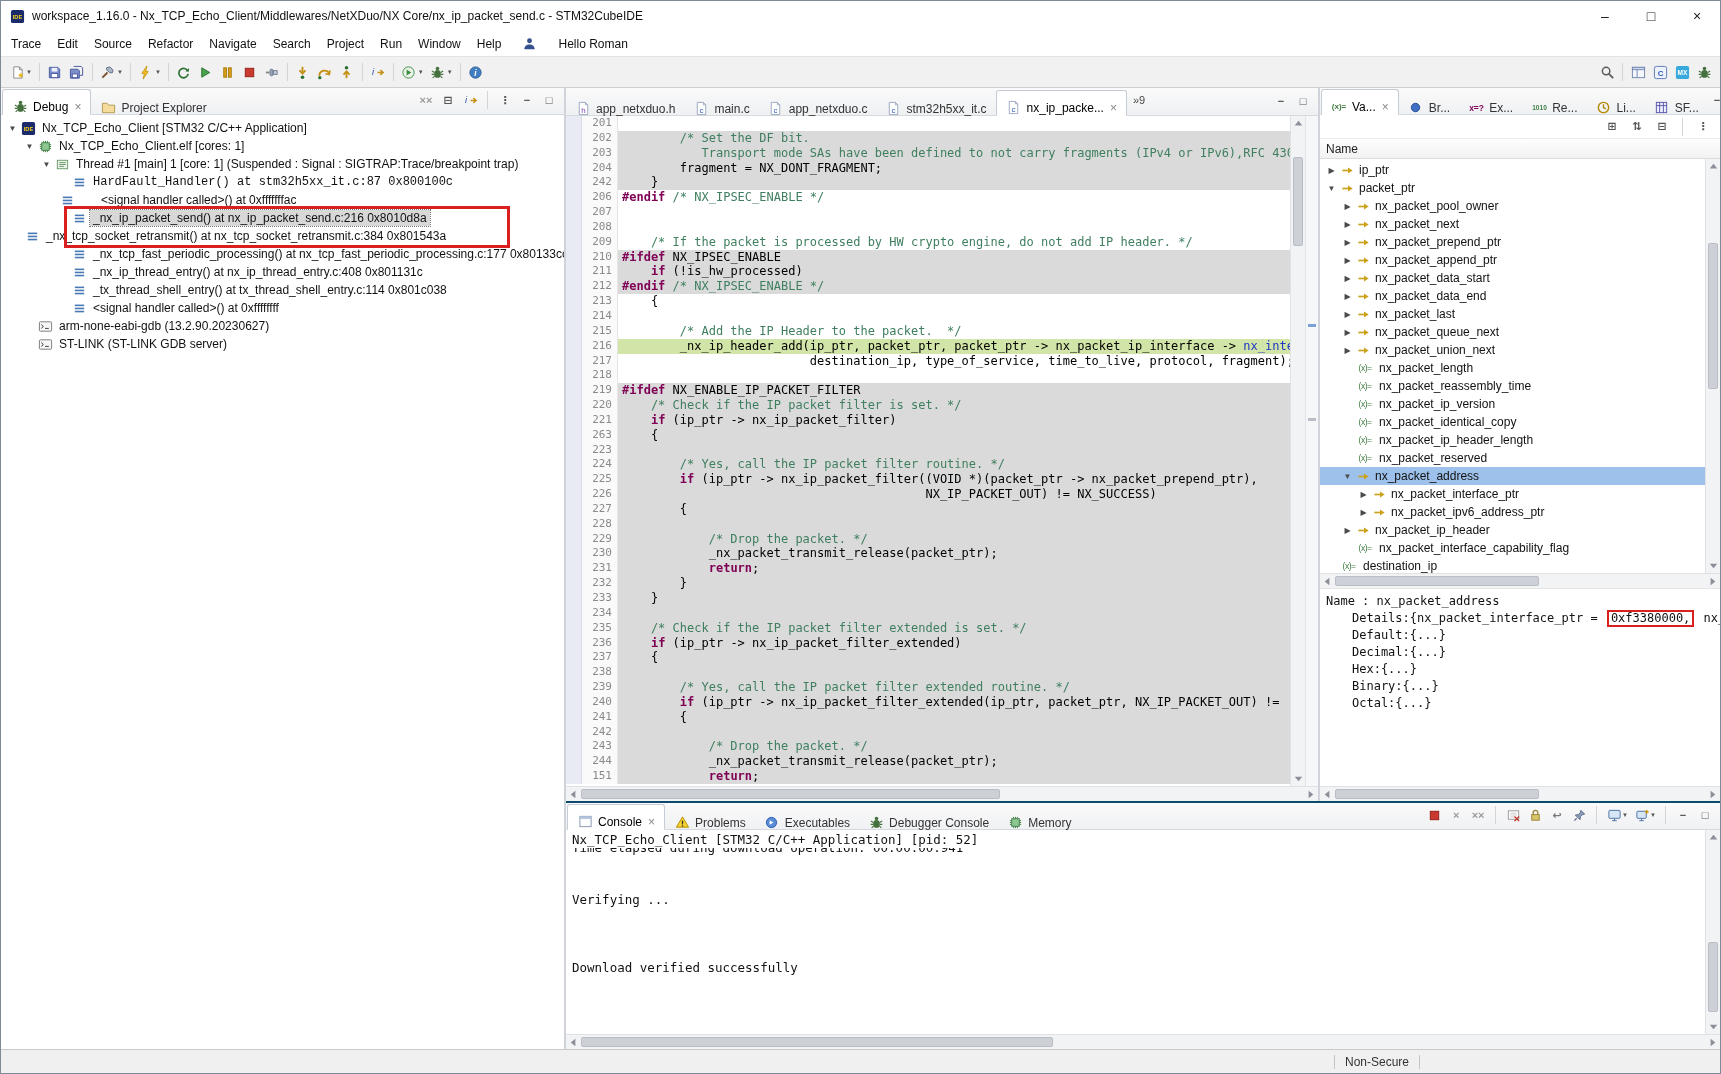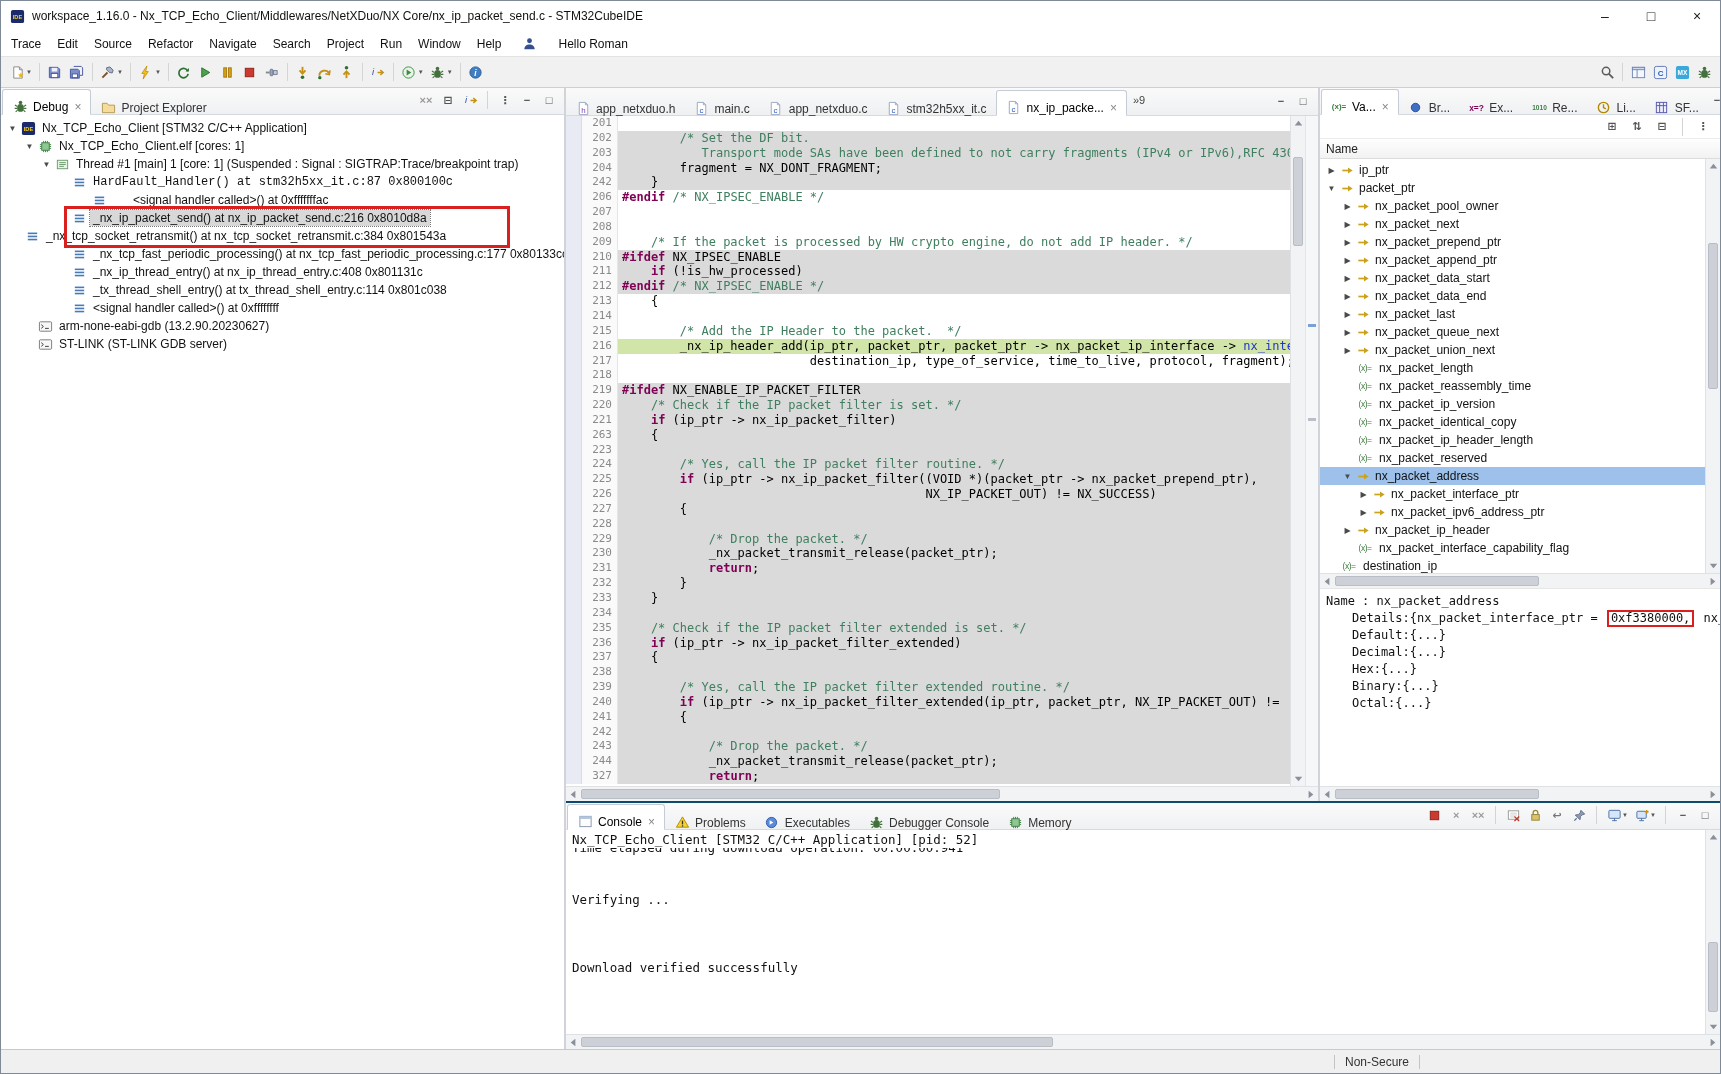--- a/index.html
+++ b/index.html
@@ -422,21 +422,21 @@
             <span class="tw"></span>
             <span class="icw">
               <svg width="15" height="15" viewBox="0 0 16 16">
                 <rect x="3" y="3.8" width="10" height="1.7" fill="#4a7ab5"></rect>
                 <rect x="3" y="7.1" width="10" height="1.7" fill="#4a7ab5"></rect>
                 <rect x="3" y="10.4" width="10" height="1.7" fill="#4a7ab5"></rect>
               </svg>
             </span>
             <span class="flabel">HardFault_Handler() at stm32h5xx_it.c:87 0x800100c</span>
           </div>
-          <div class="drow" style="padding-left: 55px; gap: 20px;">
+          <div class="drow" style="padding-left: 23px; gap: 20px;">
             <span class="tw"></span>
             <span class="icw">
               <svg width="15" height="15" viewBox="0 0 16 16">
                 <rect x="3" y="3.8" width="10" height="1.7" fill="#4a7ab5"></rect>
                 <rect x="3" y="7.1" width="10" height="1.7" fill="#4a7ab5"></rect>
                 <rect x="3" y="10.4" width="10" height="1.7" fill="#4a7ab5"></rect>
               </svg>
             </span>
             <span class="flabel">&lt;signal handler called&gt;() at 0xfffffffac</span>
           </div>
@@ -638,21 +638,21 @@
                 <div class="cl"><span class="rl"></span><span class="ln">235</span><span class="ct inact"><span class="tk-c">    /* Check if the IP packet filter extended is set. */</span></span></div>
                 <div class="cl"><span class="rl"></span><span class="ln">236</span><span class="ct inact"><span class="tk-p">    </span><span class="tk-k">if</span><span class="tk-p"> (ip_ptr -&gt; nx_ip_packet_filter_extended)</span></span></div>
                 <div class="cl"><span class="rl"></span><span class="ln">237</span><span class="ct inact"><span class="tk-p">    {</span></span></div>
                 <div class="cl"><span class="rl"></span><span class="ln">238</span><span class="ct inact"></span></div>
                 <div class="cl"><span class="rl"></span><span class="ln">239</span><span class="ct inact"><span class="tk-c">        /* Yes, call the IP packet filter extended routine. */</span></span></div>
                 <div class="cl"><span class="rl"></span><span class="ln">240</span><span class="ct inact"><span class="tk-p">        </span><span class="tk-k">if</span><span class="tk-p"> (ip_ptr -&gt; nx_ip_packet_filter_extended(ip_ptr, packet_ptr, NX_IP_PACKET_OUT) !=</span></span></div>
                 <div class="cl"><span class="rl"></span><span class="ln">241</span><span class="ct inact"><span class="tk-p">        {</span></span></div>
                 <div class="cl"><span class="rl"></span><span class="ln">242</span><span class="ct inact"></span></div>
                 <div class="cl"><span class="rl"></span><span class="ln">243</span><span class="ct inact"><span class="tk-c">            /* Drop the packet. */</span></span></div>
                 <div class="cl"><span class="rl"></span><span class="ln">244</span><span class="ct inact"><span class="tk-p">            _nx_packet_transmit_release(packet_ptr);</span></span></div>
-                <div class="cl"><span class="rl"></span><span class="ln">327</span><span class="ct inact"><span class="tk-p">            </span><span class="tk-k">return</span><span class="tk-p">;</span></span></div>
+                <div class="cl"><span class="rl"></span><span class="ln">151</span><span class="ct inact"><span class="tk-p">            </span><span class="tk-k">return</span><span class="tk-p">;</span></span></div>
               </div>
             <div class="sb-v">
                 <span class="sb-btn">
                   <svg width="15" height="15" viewBox="0 0 16 16">
                     <path d="M4 10l4-5 4 5z" fill="#8a8f99"></path>
                   </svg>
                 </span>
                 <span class="sb-track">
                   <span class="sb-thumb" style="top: 4%; height: 14%;"></span>
                 </span>

